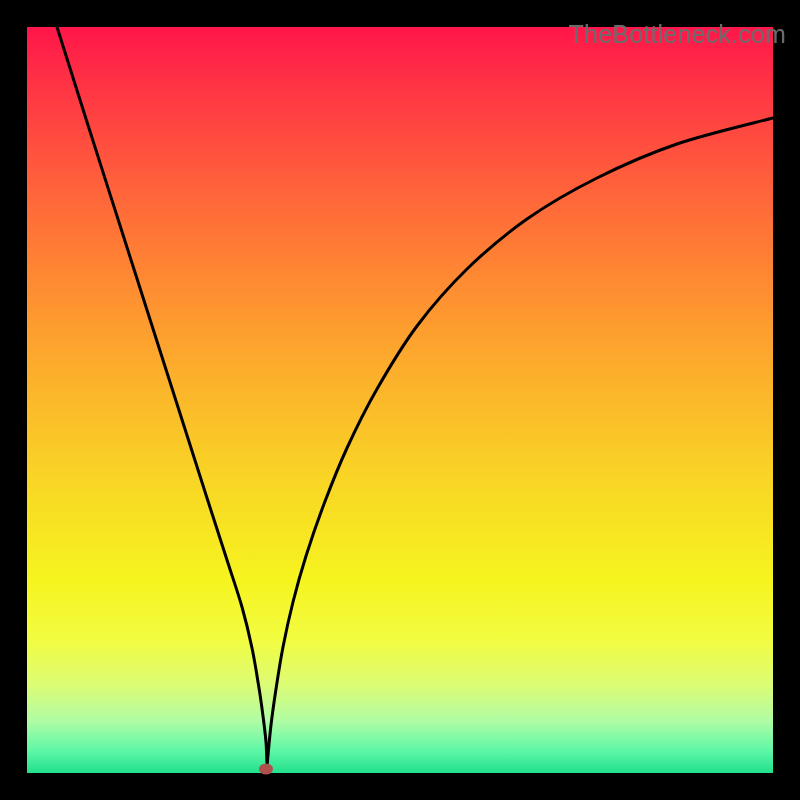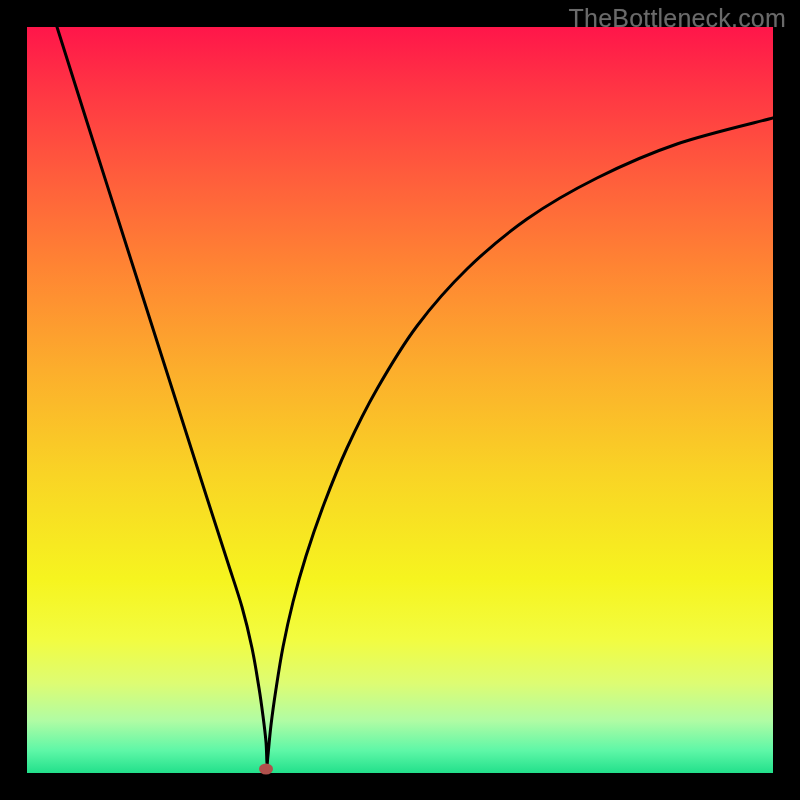--- a/index.html
+++ b/index.html
@@ -18,21 +18,21 @@
       #f9d425 60%,
       #f6f41f 74%,
       #f2fc40 82%,
       #ddfc73 88%,
       #b0fca4 93%,
       #5ef7a7 97%,
       #22e08b 100%);
   }
   .watermark {
     position: absolute;
-    top: 4px; right: 14px;
+    top: 20px; right: 14px;
     font-size: 25px;
     font-weight: 500;
     color: #6a6a6a;
     letter-spacing: 0.2px;
     text-shadow: 0 0 1px rgba(255,255,255,0.14);
   }
   svg.curve { position: absolute; left: 0; top: 0; width: 746px; height: 746px; }
   .marker {
     position: absolute;
     width: 14px; height: 11px;

